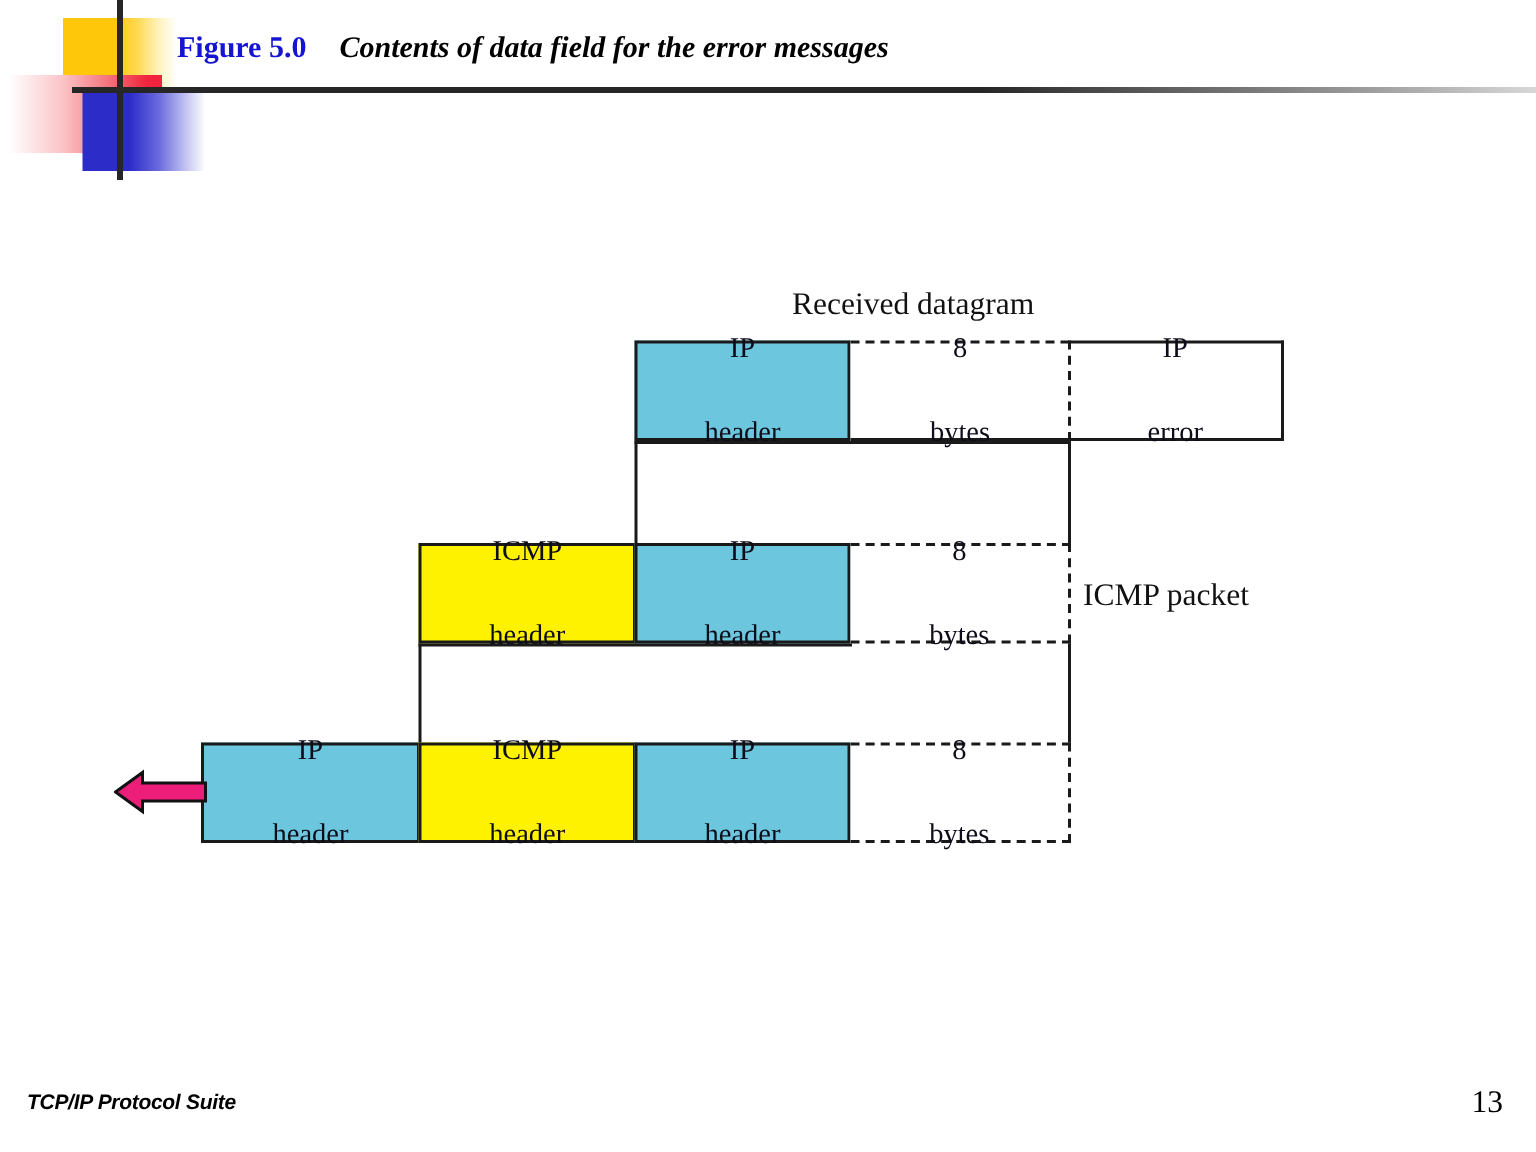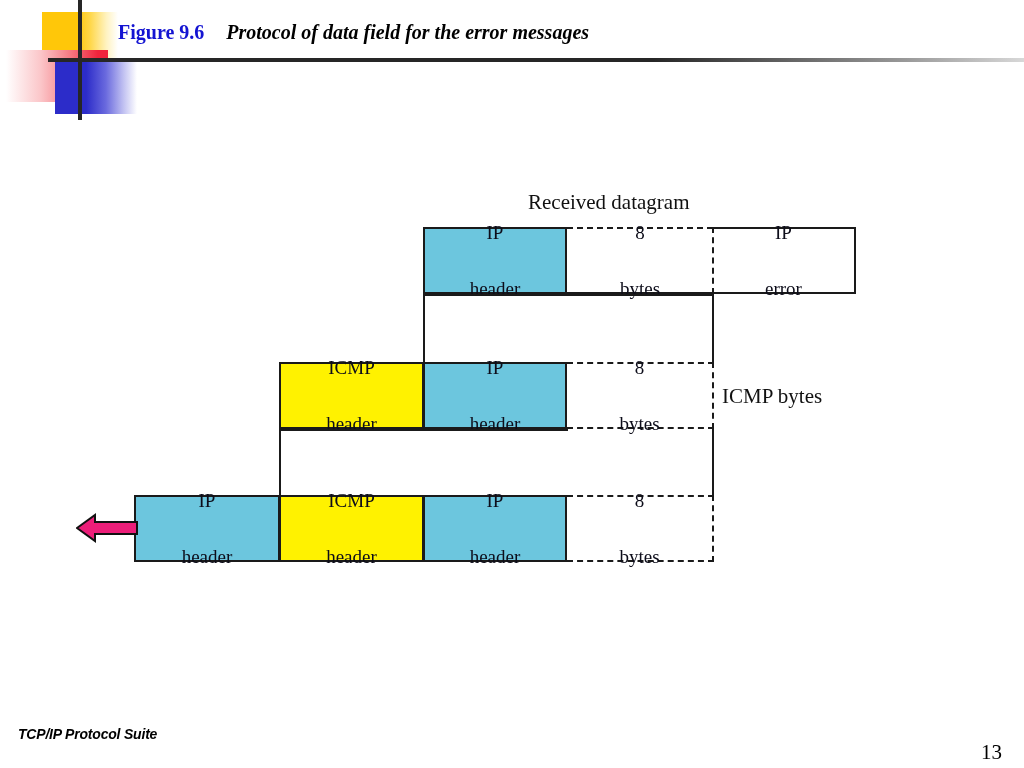--- a/index.html
+++ b/index.html
@@ -148,39 +148,39 @@
     left: 18px; top: 726px;
     font-family: "Liberation Sans", sans-serif;
     font-weight: bold;
     font-size: 14px;
     color: #000000;
     letter-spacing: -0.2px;
     font-style: italic;
   }
   #footer-page {
     position: absolute;
-    right: 22px; top: 740px;
+    right: 22px; top: 722px;
     font-family: "Liberation Serif", serif;
     font-size: 21px;
     color: #000000;
   }
 </style>
 </head>
 <body>
 
 <div id="header-decoration">
   <div class="deco-yellow"></div>
   <div class="deco-red"></div>
   <div class="deco-blue"></div>
   <div class="deco-vline"></div>
 </div>
 <div class="deco-hline"></div>
 
 <div id="slide-title">
-  <span class="fig-num">Figure 9.6</span><span class="fig-cap">Protocol of data field for the error messages</span>
+  <span class="fig-num">Figure 5.0</span><span class="fig-cap">Contents of data field for the error messages</span>
 </div>
 
 <div id="diagram">
 
   <div class="dg-label" style="left:528px; top:190px;">Received datagram</div>
 
   <div class="cell fill-cyan bd-solid" style="left:423px; top:227px; width:144px; height:67px;">
     <span class="l1">IP</span>
     <span class="l2">header</span>
   </div>
@@ -209,21 +209,21 @@
   <div class="cell fill-cyan bd-solid" style="left:423px; top:362px; width:144px; height:67px;">
     <span class="l1">IP</span>
     <span class="l2">header</span>
   </div>
 
   <div class="cell fill-white bt-dash bb-dash br-dash" style="left:567px; top:362px; width:147px; height:67px;">
     <span class="l1">8</span>
     <span class="l2">bytes</span>
   </div>
 
-  <div class="dg-label" style="left:722px; top:384px;">ICMP bytes</div>
+  <div class="dg-label" style="left:722px; top:384px;">ICMP packet</div>
 
   <div class="vline-solid" style="left:279px; top:429px; height:68px;"></div>
   <div class="vline-solid" style="left:712px; top:429px; height:68px;"></div>
   <div class="hline-solid" style="left:279px; top:429px; width:289px;"></div>
 
   <div class="cell fill-cyan bd-solid" style="left:134px; top:495px; width:146px; height:67px;">
     <span class="l1">IP</span>
     <span class="l2">header</span>
   </div>
 

